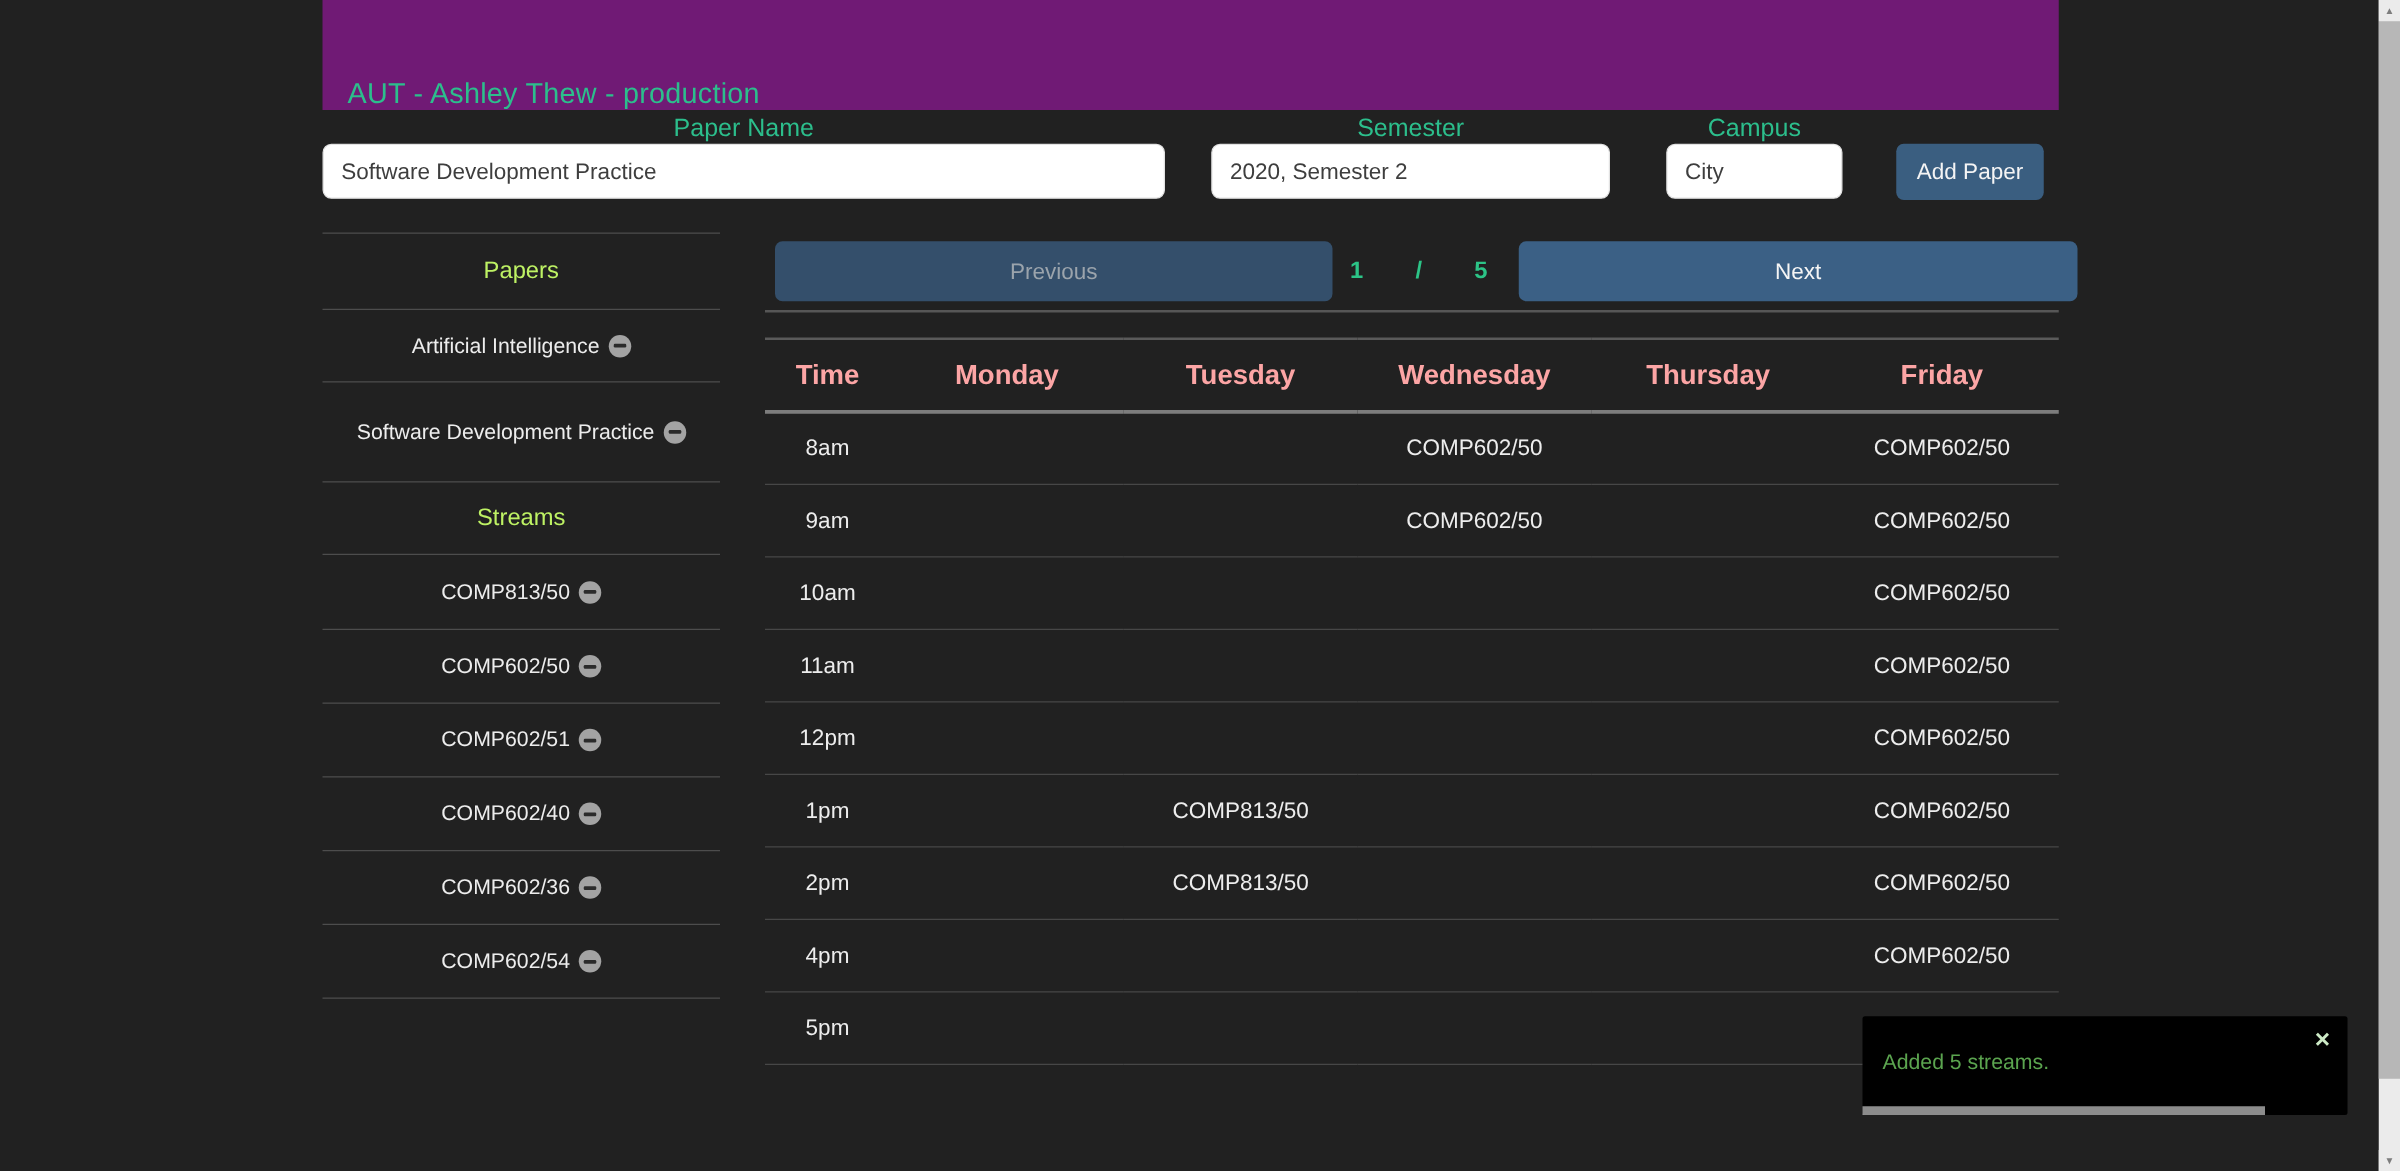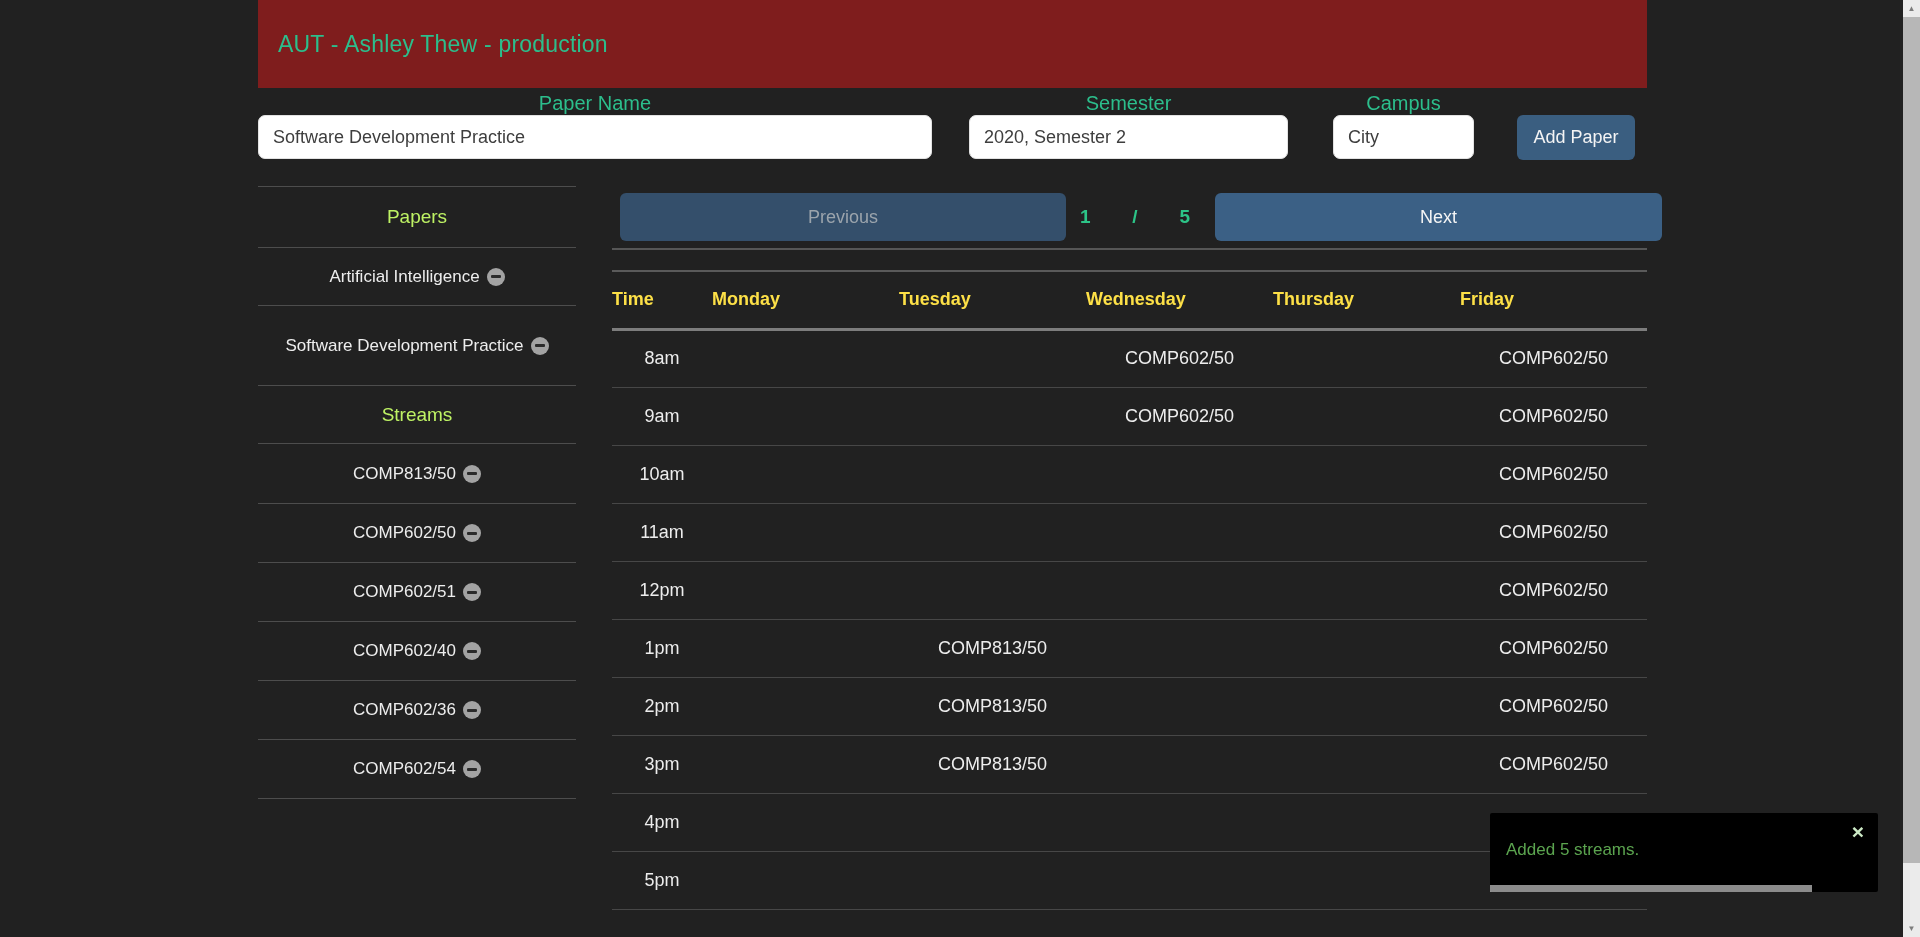--- a/index.html
+++ b/index.html
@@ -2,21 +2,21 @@
 <html><head>
 <meta charset="utf-8">
 <style>
   * { margin:0; padding:0; box-sizing:border-box; }
   html,body { width:1920px; height:937px; overflow:hidden; background:#212121;
               font-family:"Liberation Sans", sans-serif; }
   .page { position:relative; width:1920px; height:937px; background:#212121; }
 
   
   .header-panel { position:absolute; left:258px; top:0; width:1389px; height:88px;
-                  background:#7f1d1d; display:flex; align-items:center; }
+                  background:#701a75; display:flex; align-items:flex-end; }
   .app-title { color:#2cbe8c; font-size:23px; font-weight:400; padding-left:20px; letter-spacing:.2px; }
 
   
   .form-group { position:absolute; top:92px; }
   .form-group label { display:block; text-align:center; color:#2cbe8c; font-size:20px; height:23px; }
   .ti { display:block; height:44px; background:#fff; border:1px solid #e2e2e2; border-radius:7px;
         color:#3e3e3e; font-size:18px; padding:0 14px; font-family:"Liberation Sans", sans-serif;
         outline:none; width:100%; }
   .fg-paper    { left:258px;  width:674px; }
   .fg-semester { left:969px;  width:319px; }
@@ -43,23 +43,23 @@
   .pg-btn { position:absolute; top:7px; height:48px; border:none; border-radius:6px;
             font-size:18px; font-family:"Liberation Sans", sans-serif; cursor:pointer; }
   .pg-prev { left:8px;   width:446px; background:#344f6b; color:#9ba4ac; }
   .pg-next { left:603px; width:447px; background:#3b6085; color:#f5f5f5; }
   .page-ind { position:absolute; left:468px; top:0; width:110px; height:62px;
               display:flex; align-items:center; justify-content:space-between;
               color:#2cc487; font-size:19px; font-weight:700; }
 
   .timetable { position:absolute; left:612px; top:270px; width:1035px;
                border-collapse:collapse; table-layout:fixed; }
-  .timetable thead th { height:58px; color:#fde047; font-size:18px; font-weight:700;
+  .timetable thead th { height:58px; color:#fca5a5; font-size:22px; font-weight:700;
                         border-top:2px solid #5a5a5a; border-bottom:3px solid #7d7d7d;
-                        text-align:left; }
+                        text-align:center; }
   .timetable tbody td { height:58px; color:#ededed; font-size:18px; text-align:center;
                         border-bottom:1px solid #474747; }
 
   
   .toast { position:absolute; left:1490px; top:813px; width:388px; height:79px;
            background:#000000; border-radius:2px; z-index:10; }
   .toast-msg { position:absolute; left:16px; top:0; height:73px; display:flex; align-items:center;
                color:#5ba44f; font-size:17px; }
   .toast-close { position:absolute; right:14px; top:8px; color:#cdeac6; font-size:21px;
                  font-weight:700; line-height:21px; cursor:pointer; }
@@ -219,28 +219,20 @@
       </tr>
       <tr>
         <td>2pm</td>
         <td></td>
         <td>COMP813/50</td>
         <td></td>
         <td></td>
         <td>COMP602/50</td>
       </tr>
       <tr>
-        <td>3pm</td>
-        <td></td>
-        <td>COMP813/50</td>
-        <td></td>
-        <td></td>
-        <td>COMP602/50</td>
-      </tr>
-      <tr>
         <td>4pm</td>
         <td></td>
         <td></td>
         <td></td>
         <td></td>
         <td>COMP602/50</td>
       </tr>
       <tr>
         <td>5pm</td>
         <td></td>

